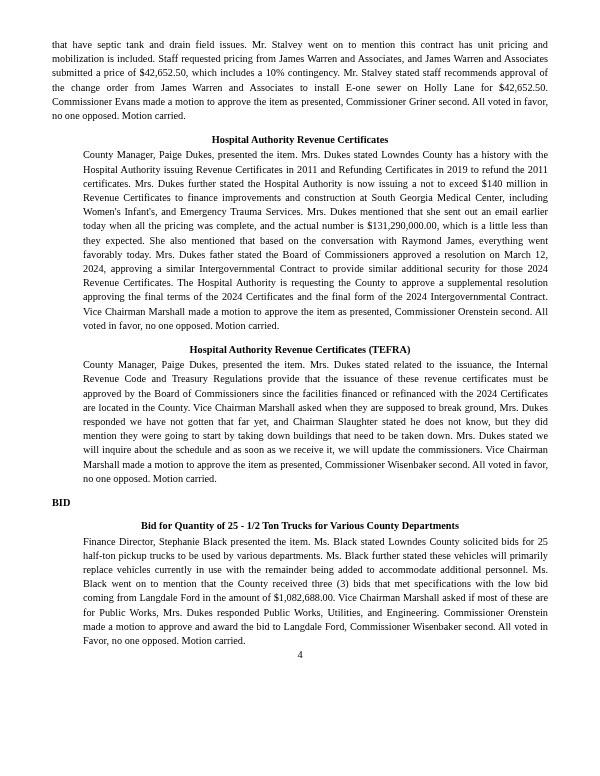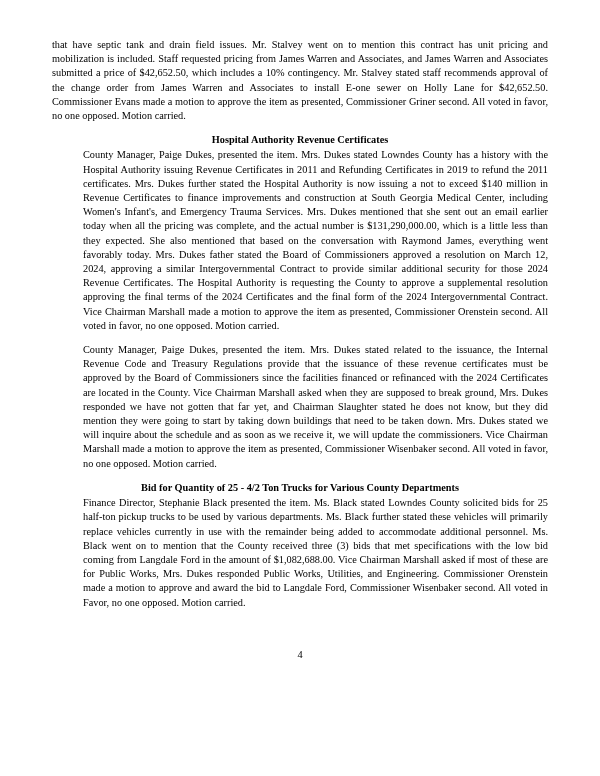--- a/index.html
+++ b/index.html
@@ -69,24 +69,26 @@
 <div class="page">
 
   <p class="para">that have septic tank and drain field issues. Mr. Stalvey went on to mention this contract has unit pricing and mobilization is included. Staff requested pricing from James Warren and Associates, and James Warren and Associates submitted a price of $42,652.50, which includes a 10% contingency. Mr. Stalvey stated staff recommends approval of the change order from James Warren and Associates to install E-one sewer on Holly Lane for $42,652.50. Commissioner Evans made a motion to approve the item as presented, Commissioner Griner second. All voted in favor, no one opposed. Motion carried.</p>
 
   <div class="block">
     <div class="heading">Hospital Authority Revenue Certificates</div>
     <p class="para">County Manager, Paige Dukes, presented the item. Mrs. Dukes stated Lowndes County has a history with the Hospital Authority issuing Revenue Certificates in 2011 and Refunding Certificates in 2019 to refund the 2011 certificates. Mrs. Dukes further stated the Hospital Authority is now issuing a not to exceed $140 million in Revenue Certificates to finance improvements and construction at South Georgia Medical Center, including Women's Infant's, and Emergency Trauma Services. Mrs. Dukes mentioned that she sent out an email earlier today when all the pricing was complete, and the actual number is $131,290,000.00, which is a little less than they expected. She also mentioned that based on the conversation with Raymond James, everything went favorably today. Mrs. Dukes father stated the Board of Commissioners approved a resolution on March 12, 2024, approving a similar Intergovernmental Contract to provide similar additional security for those 2024 Revenue Certificates. The Hospital Authority is requesting the County to approve a supplemental resolution approving the final terms of the 2024 Certificates and the final form of the 2024 Intergovernmental Contract. Vice Chairman Marshall made a motion to approve the item as presented, Commissioner Orenstein second. All voted in favor, no one opposed. Motion carried.</p>
   </div>
 
   <div class="block">
+    <div class="heading">Hospital Authority Revenue Certificates (TEFRA)</div>
     <p class="para">County Manager, Paige Dukes, presented the item. Mrs. Dukes stated related to the issuance, the Internal Revenue Code and Treasury Regulations provide that the issuance of these revenue certificates must be approved by the Board of Commissioners since the facilities financed or refinanced with the 2024 Certificates are located in the County. Vice Chairman Marshall asked when they are supposed to break ground, Mrs. Dukes responded we have not gotten that far yet, and Chairman Slaughter stated he does not know, but they did mention they were going to start by taking down buildings that need to be taken down. Mrs. Dukes stated we will inquire about the schedule and as soon as we receive it, we will update the commissioners. Vice Chairman Marshall made a motion to approve the item as presented, Commissioner Wisenbaker second. All voted in favor, no one opposed. Motion carried.</p>
   </div>
 
+  <div class="section-label">BID</div>
 
   <div class="block">
-    <div class="heading">Bid for Quantity of 25 - 4/2 Ton Trucks for Various County Departments</div>
+    <div class="heading">Bid for Quantity of 25 - 1/2 Ton Trucks for Various County Departments</div>
     <p class="para">Finance Director, Stephanie Black presented the item. Ms. Black stated Lowndes County solicited bids for 25 half-ton pickup trucks to be used by various departments. Ms. Black further stated these vehicles will primarily replace vehicles currently in use with the remainder being added to accommodate additional personnel. Ms. Black went on to mention that the County received three (3) bids that met specifications with the low bid coming from Langdale Ford in the amount of $1,082,688.00. Vice Chairman Marshall asked if most of these are for Public Works, Mrs. Dukes responded Public Works, Utilities, and Engineering. Commissioner Orenstein made a motion to approve and award the bid to Langdale Ford, Commissioner Wisenbaker second. All voted in Favor, no one opposed. Motion carried.</p>
   </div>
 
   <div class="page-number">4</div>
 
 </div>
 
 </body></html>

